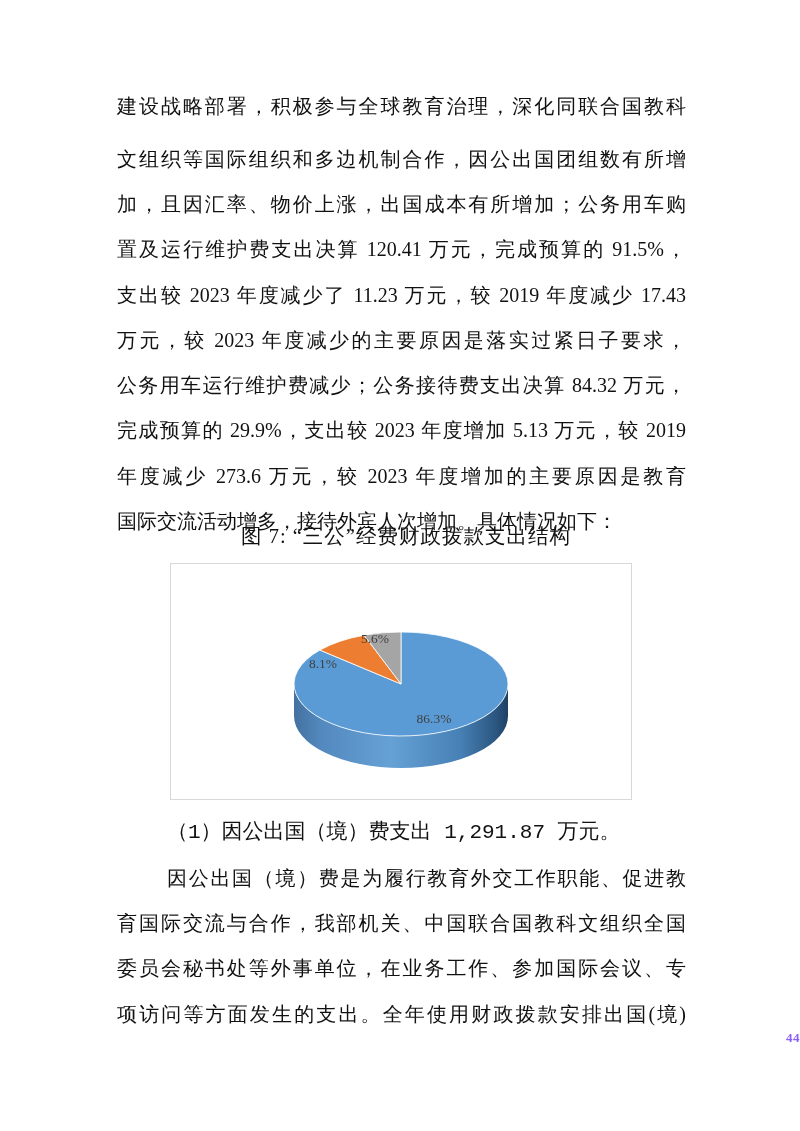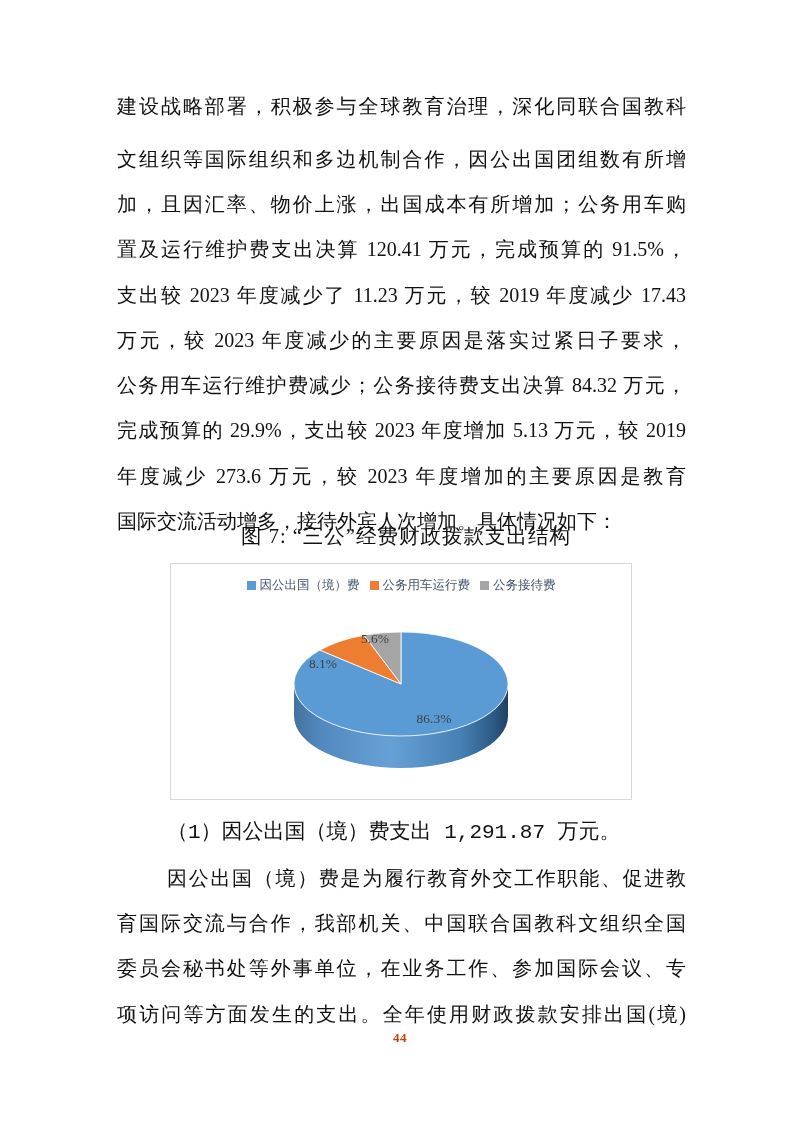--- a/index.html
+++ b/index.html
@@ -44,22 +44,22 @@
   .pct {
     position:absolute; transform:translate(-50%,-50%);
     font-size:13.5px; color:#3f3f3f; white-space:nowrap;
     font-family:"Liberation Serif","DejaVu Serif",serif;
   }
   .pct-0 { left:263px; top:155px; }
   .pct-1 { left:152px; top:70px;margin-top:30px; }
   .pct-2 { left:204px; top:58px;margin-top:17px; }
   
   .page-number {
-    position:absolute; left:0; right:0; top:1030px; text-align:center;
-    font-size:13px; font-weight:bold; color:#c2410c; letter-spacing:0.5px;
+    position:absolute; left:0; right:0; top:1030px; text-align:right;
+    font-size:13px; font-weight:bold; color:#8b5cf6; letter-spacing:0.5px;
   }
 </style>
 </head>
 <body>
 
 <div class="page">
 
   <div>
     <div class="bline" style="top:84px">建设战略部署，积极参与全球教育治理，深化同联合国教科</div>
     <div class="bline" style="top:137px">文组织等国际组织和多边机制合作，因公出国团组数有所增</div>
@@ -85,34 +85,20 @@
           <stop offset="0.78" stop-color="#4680b4"></stop>
           <stop offset="0.95" stop-color="#2a547e"></stop>
           <stop offset="1" stop-color="#1d3f63"></stop>
         </linearGradient>
       </defs>
     <path d="M 123 120 A 107 52 0 0 0 337 120 L 337 152 A 107 52 0 0 1 123 152 Z" fill="url(#sideGrad)"></path>
         <path d="M 230 120 L 230.0 68.0 A 107 52 0 1 1 148.9 86.1 Z" fill="#5B9BD5" stroke="#ffffff" stroke-width="0.8"></path>
         <path d="M 230 120 L 148.9 86.1 A 107 52 0 0 1 193.1 71.2 Z" fill="#ED7D31" stroke="#ffffff" stroke-width="0.8"></path>
         <path d="M 230 120 L 193.1 71.2 A 107 52 0 0 1 230.0 68.0 Z" fill="#A5A5A5" stroke="#ffffff" stroke-width="0.8"></path>
       </svg>
-    <div class="chart-legend">
-      <span class="legend-item">
-        <span class="legend-swatch" style="background: rgb(91, 155, 213);"></span>
-        <span>因公出国（境）费</span>
-      </span>
-      <span class="legend-item">
-        <span class="legend-swatch" style="background: rgb(237, 125, 49);"></span>
-        <span>公务用车运行费</span>
-      </span>
-      <span class="legend-item">
-        <span class="legend-swatch" style="background: rgb(165, 165, 165);"></span>
-        <span>公务接待费</span>
-      </span>
-    </div>
     <div class="pct pct-0">86.3%</div>
     <div class="pct pct-1">8.1%</div>
     <div class="pct pct-2">5.6%</div>
   </div>
 
   <div class="pline" style="top:810px">（1）因公出国（境）费支出 1,291.87 万元。</div>
 
   <div>
     <div class="bline indent" style="top:856px">因公出国（境）费是为履行教育外交工作职能、促进教</div>
     <div class="bline" style="top:901px">育国际交流与合作，我部机关、中国联合国教科文组织全国</div>

